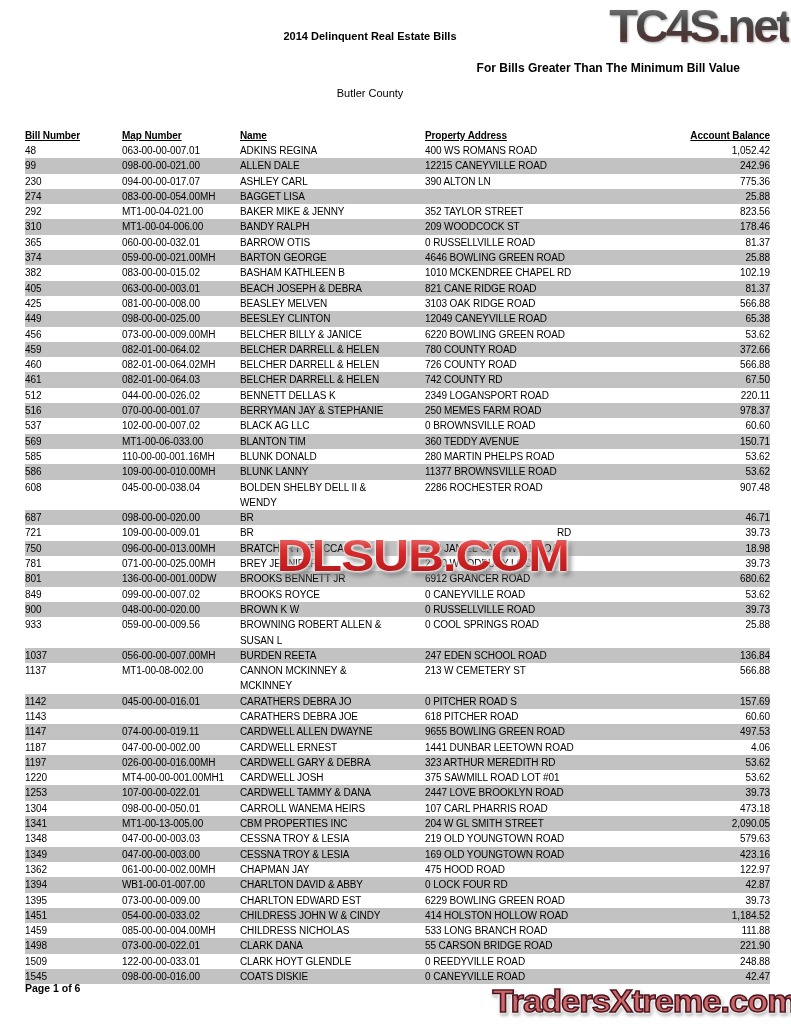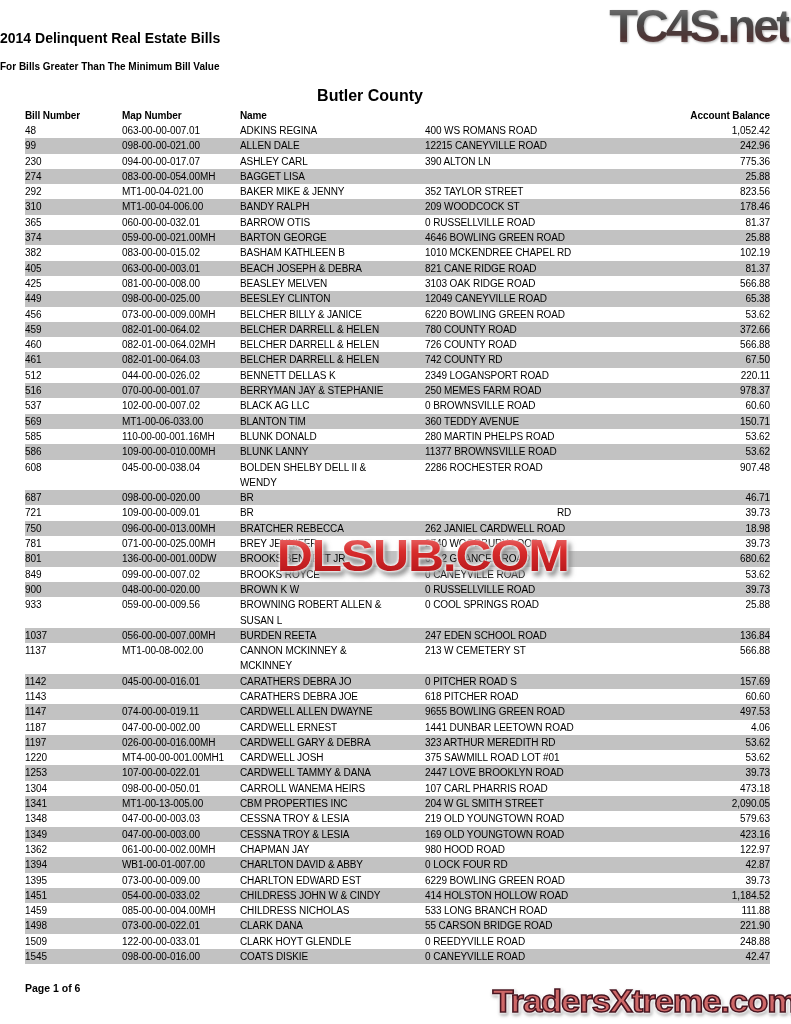--- a/index.html
+++ b/index.html
@@ -14,27 +14,27 @@
   
   .brand{
     position:absolute;top:-2px;right:2px;
     font-size:47px;font-weight:bold;letter-spacing:-3px;
     background:linear-gradient(180deg,#909090 0%,#4a4a4a 42%,#4d3434 72%,#7a5151 100%);
     -webkit-background-clip:text;background-clip:text;color:transparent;
     filter:drop-shadow(1px 1px 1px rgba(100,100,100,.55));
     white-space:nowrap;
   }
   
-  .rpt-title{position:absolute;top:30px;left:0;width:740px;font-size:14px;font-weight:bold;}
-  .rpt-subtitle{position:absolute;top:61px;left:0;width:740px;text-align:left;font-size:10px;font-weight:bold;}
-  .rpt-county{position:absolute;top:87px;left:0;width:740px;text-align:center;font-size:16px;font-weight:bold;}
+  .rpt-title{position:absolute;top:30px;left:0;width:740px;text-align:center;font-size:11px;font-weight:bold;}
+  .rpt-subtitle{position:absolute;top:61px;left:0;width:740px;text-align:right;font-size:12px;font-weight:bold;}
+  .rpt-county{position:absolute;top:87px;left:0;width:740px;text-align:center;font-size:11px;font-weight:normal;}
   
   .tbl{position:absolute;left:25px;top:109px;width:745px;font-size:10px;letter-spacing:-0.1px;}
   .thead{display:flex;font-weight:bold;line-height:14px;}
-  .thead .c{}
+  .thead .c{text-decoration:underline;margin-top:20px;}
   .c{flex:0 0 auto;}
   .c-bill{width:97px;}
   .c-map{width:118px;}
   .c-name{width:185px;white-space:pre-line;}
   .c-addr{width:240px;box-sizing:border-box;}
   .c-bal{flex:1 1 auto;text-align:right;}
   .row{display:flex;line-height:15.3px;align-items:flex-start;}
   .row:nth-child(even){background:var(--row-shade,#c2c2c2);}
   
   .wm-wrap{
@@ -67,20 +67,21 @@
 
 <div class="rpt-title">2014 Delinquent Real Estate Bills</div>
 <div class="rpt-subtitle">For Bills Greater Than The Minimum Bill Value</div>
 <div class="rpt-county">Butler County</div>
 
 <div class="tbl">
   <div class="thead">
       <div class="c c-bill">Bill Number</div>
       <div class="c c-map">Map Number</div>
       <div class="c c-name">Name</div>
+      <div class="c c-addr">Property Address</div>
       <div class="c c-bal">Account Balance</div>
     </div>
   <div>
       <div class="row">
         <div class="c c-bill">48</div>
         <div class="c c-map">063-00-00-007.01</div>
         <div class="c c-name">ADKINS REGINA</div>
         <div class="c c-addr">400 WS ROMANS ROAD</div>
         <div class="c c-bal">1,052.42</div>
       </div>
@@ -384,21 +385,21 @@
         <div class="c c-bill">1349</div>
         <div class="c c-map">047-00-00-003.00</div>
         <div class="c c-name">CESSNA TROY &amp; LESIA</div>
         <div class="c c-addr">169 OLD YOUNGTOWN ROAD</div>
         <div class="c c-bal">423.16</div>
       </div>
       <div class="row">
         <div class="c c-bill">1362</div>
         <div class="c c-map">061-00-00-002.00MH</div>
         <div class="c c-name">CHAPMAN JAY</div>
-        <div class="c c-addr">980 HOOD ROAD</div>
+        <div class="c c-addr">475 HOOD ROAD</div>
         <div class="c c-bal">122.97</div>
       </div>
       <div class="row">
         <div class="c c-bill">1394</div>
         <div class="c c-map">WB1-00-01-007.00</div>
         <div class="c c-name">CHARLTON DAVID &amp; ABBY</div>
         <div class="c c-addr">0 LOCK FOUR RD</div>
         <div class="c c-bal">42.87</div>
       </div>
       <div class="row">

